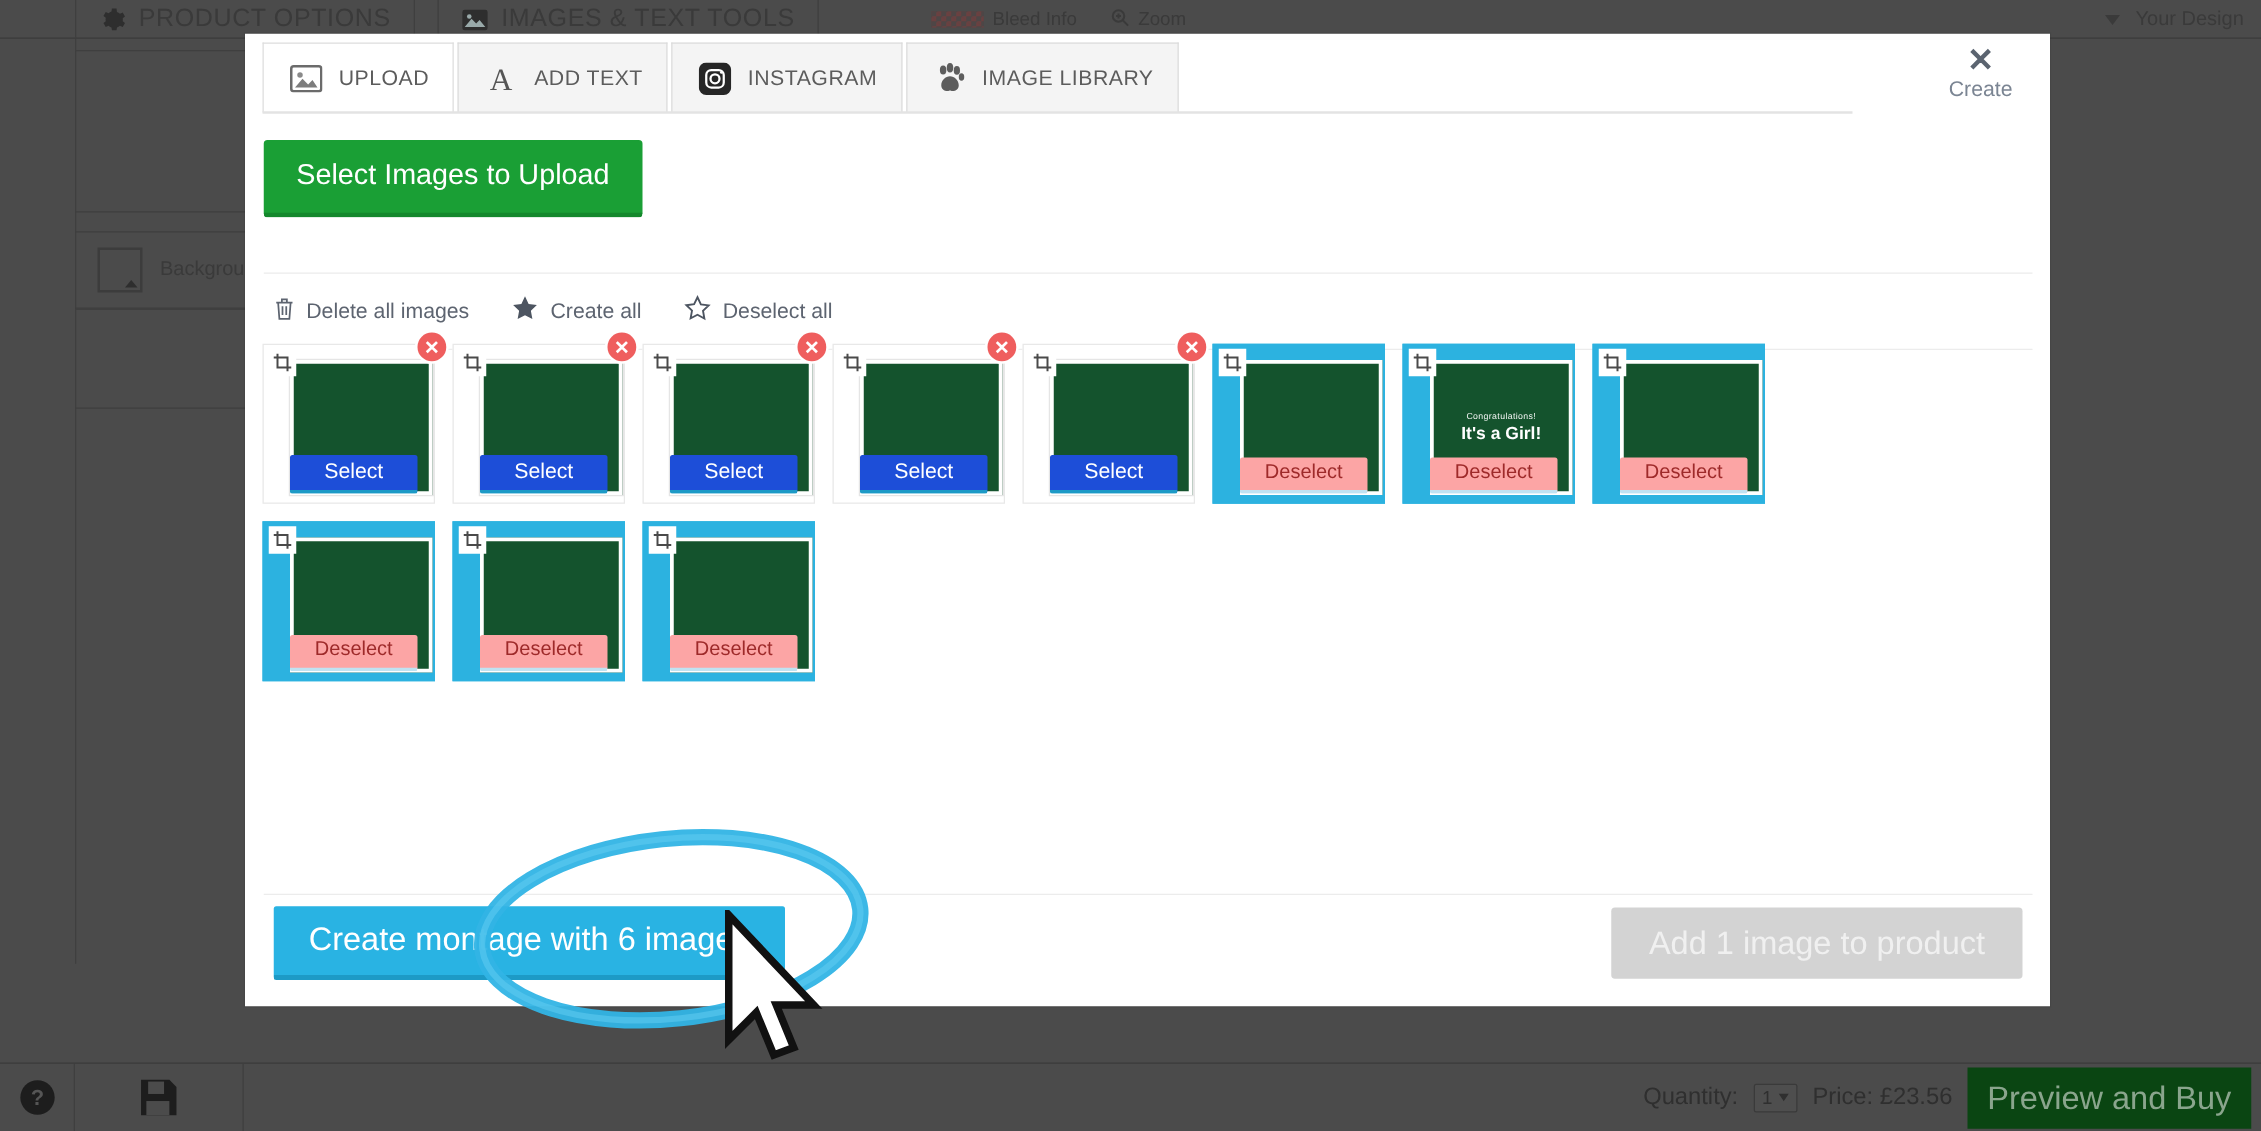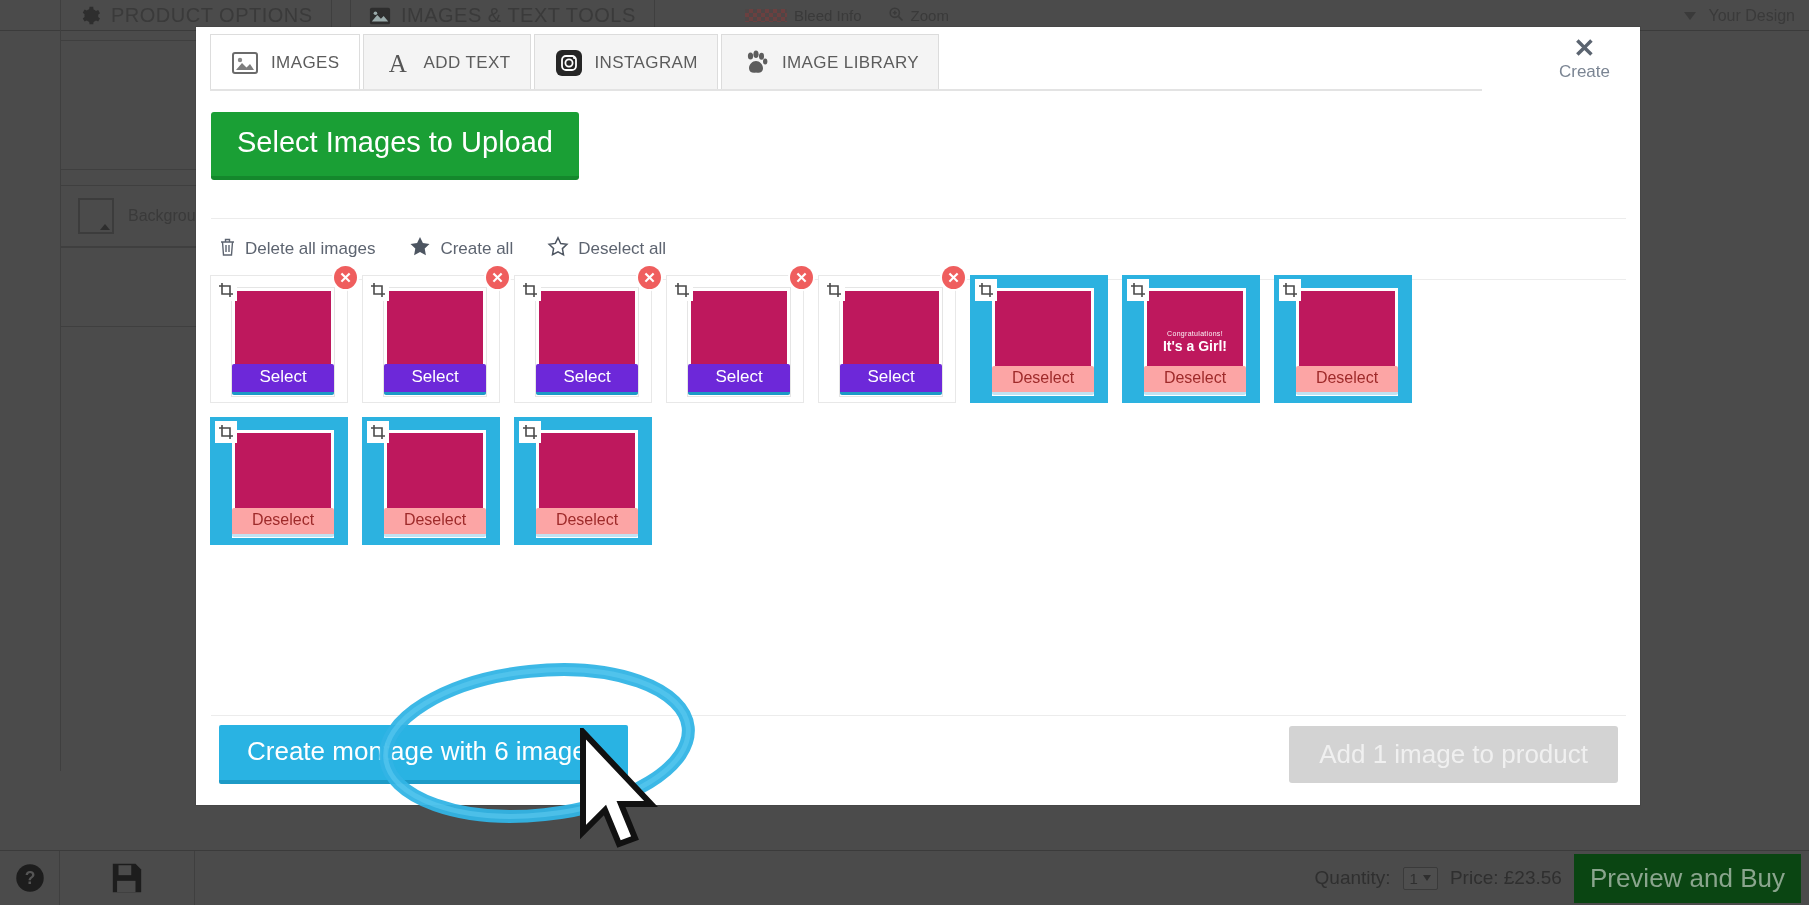--- a/index.html
+++ b/index.html
@@ -117,21 +117,21 @@
   .close-btn {
     position: absolute; right: 30px; top: 8px;
     display: flex; flex-direction: column; align-items: center; gap: 1px;
     color: #7b8593; font-size: 17px; cursor: pointer;
   }
   .close-x { font-size: 26px; font-weight: bold; color: #5b6470; line-height: 1; }
 
   .upload-btn {
     position: absolute; left: 15px; top: 85px;
     background: #1a9f35; color: #fff;
-    font-size: 29px; padding: 14px 26px 17px 26px;
+    font-size: 23px; padding: 14px 26px 17px 26px;
     border: none; border-bottom: 4px solid #14882c;
     border-radius: 3px;
     font-family: "Liberation Sans", sans-serif;
     cursor: pointer;
   }
 
   .toolbar {
     position: absolute; left: 15px; top: 191px; width: 1415px; height: 62px;
     border-top: 1px solid #ececec; border-bottom: 1px solid #ececec;
     display: flex; align-items: center; gap: 34px; padding-left: 8px;
@@ -148,43 +148,43 @@
     margin-right: 0px;
     padding: 6px;
     background: #ffffff;
     border: 1px solid #e8e8e8;
   }
   .thumb.sel {
     background: #2cb2e0; border-color: #2cb2e0;
   }
   .thumb .photo {
     position: absolute; left: 21px; top: 12px;
-    width: 102px; height: 108px;
-    background: #be185d; background-size: cover; background-position: center;
+    width: 114px; height: 108px;
+    background: #14532d; background-size: cover; background-position: center;
     border: 3px solid #fff;
     box-shadow: 0 0 0 1px rgba(0,0,0,.10);
     overflow: hidden;
   }
   .thumb.sel .photo { box-shadow: none; }
   .crop-ic {
     position: absolute; left: 4px; top: 3px; width: 22px; height: 22px;
     background: #fff; display: flex; align-items: center; justify-content: center;
     z-index: 4; cursor: pointer;
   }
   .del-ic {
     position: absolute; right: -10px; top: -10px;
     width: 23px; height: 23px; border-radius: 50%;
     background: #ef5e5e; color: #fff;
     display: flex; align-items: center; justify-content: center;
     font-size: 15px; font-weight: bold; z-index: 6; cursor: pointer;
     box-shadow: 0 0 0 2px #fff;
   }
   .sel-btn {
     position: absolute; left: 21px; bottom: 7px; width: 102px;
-    background: #6d28d9; color: #ffffff;
+    background: #1d4ed8; color: #ffffff;
     font-size: 17px; text-align: center; padding: 3px 0 5px 0;
     border-bottom: 3px solid #1d9ac6;
     border-radius: 2px; z-index: 5; cursor: pointer;
     font-family: "Liberation Sans", sans-serif;
   }
   .sel-btn.desel {
     background: #fca5a5; color: #9e2a2a;
     border-bottom: 3px solid #bfe2f2;
     font-size: 16px;
   }
@@ -318,21 +318,21 @@
       <div class="tabstrip">
 
         <div class="tab active">
           <span class="ic">
             <svg width="26" height="22" viewBox="0 0 26 22">
                 <rect x="1" y="1" width="24" height="20" rx="2" fill="none" stroke="#6b6b6b" stroke-width="2"></rect>
                 <circle cx="8" cy="8" r="2.2" fill="#8a8a8a"></circle>
                 <path d="M4 18l6-7 4.5 4.5L18 12l4 6z" fill="#7d7d7d"></path>
               </svg>
           </span>
-          <span>IMAGES</span>
+          <span>UPLOAD</span>
         </div>
 
         <div class="tab">
           <span class="ic">
             <svg width="26" height="26" viewBox="0 0 26 26">
                 <text x="13" y="22" font-size="25" font-family="Liberation Serif, serif" fill="#555" text-anchor="middle">A</text>
               </svg>
           </span>
           <span>ADD TEXT</span>
         </div>

